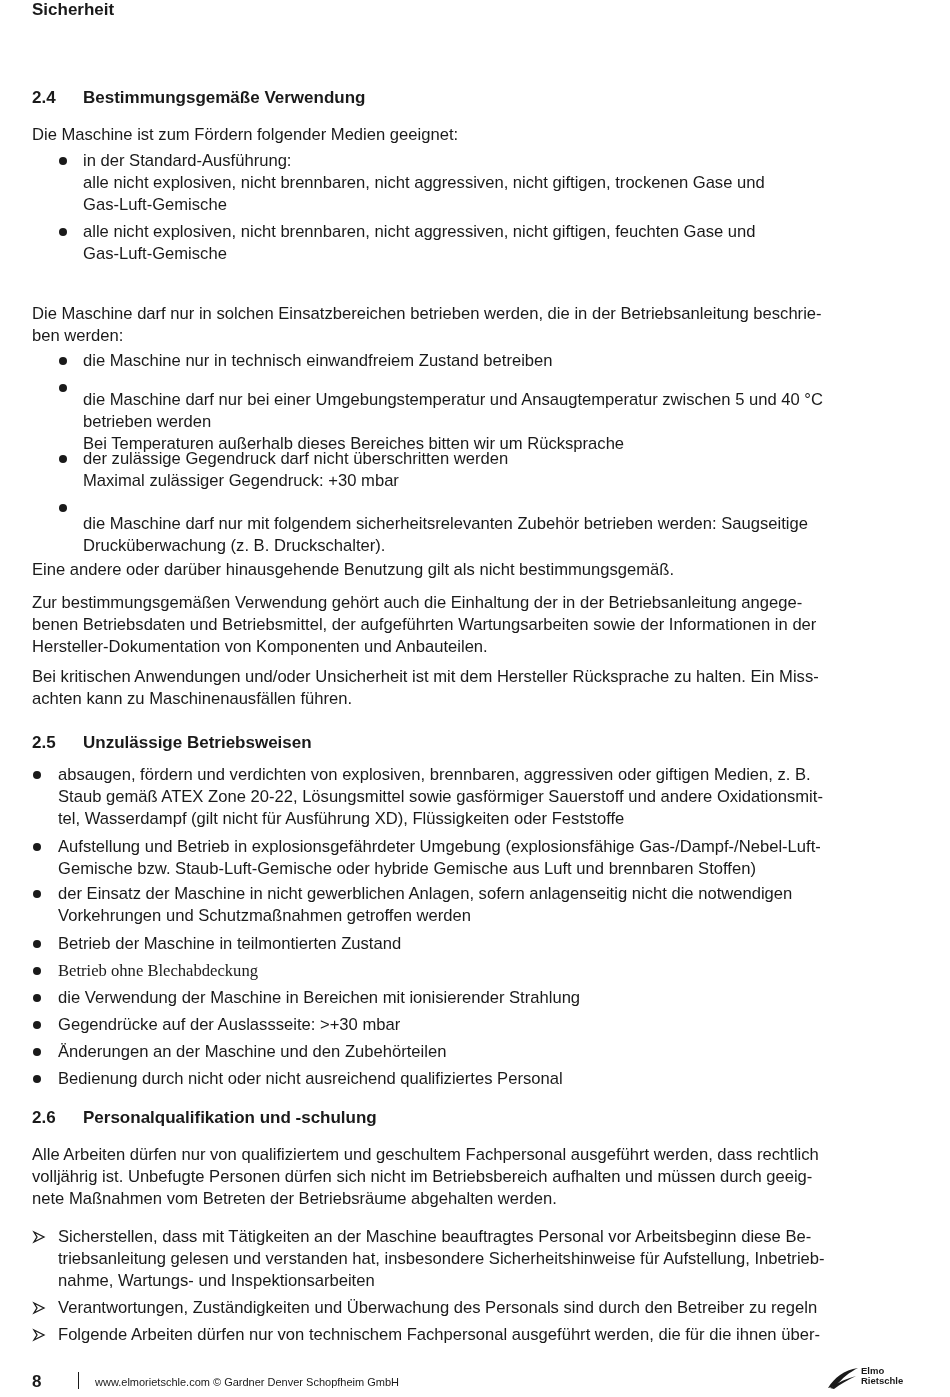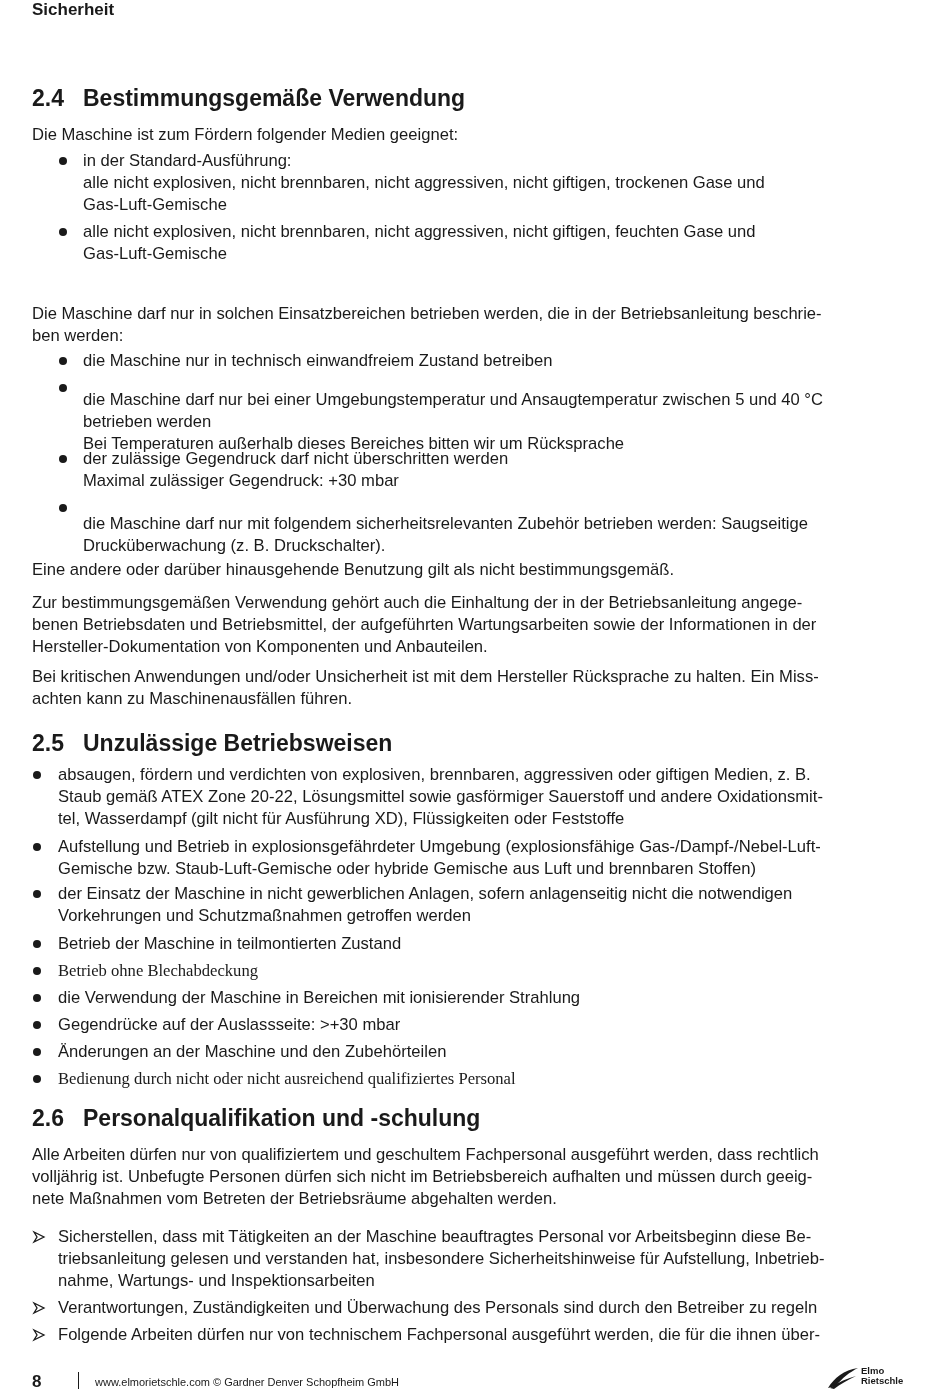--- a/index.html
+++ b/index.html
@@ -1,19 +1,19 @@
 <!DOCTYPE html>
 <html><head>
 <meta charset="utf-8">
 <style>
   html, body { margin: 0; padding: 0; background: #ffffff; }
   body { width: 950px; height: 1397px; position: relative; overflow: hidden;
          font-family: "Liberation Sans", sans-serif; color: #1a1a1a; }
   .running-head { position: absolute; left: 32px; top: 0px; font-size: 17px; font-weight: bold; line-height: 20px; }
-  .h2 { position: absolute; left: 32px; font-size: 23px; font-weight: bold; line-height: 24px; white-space: nowrap; }
+  .h2 { position: absolute; left: 32px; font-size: 17px; font-weight: bold; line-height: 24px; white-space: nowrap; }
   .h2 .num { display: inline-block; width: 51px; }
   .p { position: absolute; left: 32px; width: 880px; font-size: 16.6px; line-height: 22px; white-space: nowrap; }
   .line { display: block; height: 22px; }
   .bl { position: absolute; font-size: 16.6px; line-height: 22px; white-space: nowrap; }
   .bullet { position: absolute; width: 8px; height: 8px; border-radius: 50%; background: #1a1a1a; }
   .arrow { position: absolute; width: 14px; height: 14px; }
   .footer-num { position: absolute; left: 32px; top: 1372px; font-size: 17px; font-weight: bold; line-height: 20px; }
   .footer-sep { position: absolute; left: 78px; top: 1372px; width: 1px; height: 17px; background: #1a1a1a; }
   .footer-text { position: absolute; left: 95px; top: 1375px; font-size: 11px; line-height: 14px; }
   .logo { position: absolute; left: 826px; top: 1366px; width: 90px; height: 24px; }
@@ -124,21 +124,21 @@
   </div>
   <span class="bullet" style="left:33px;top:1021px;"></span>
   <div class="bl" style="left:58px;top:1014px;">
     <span class="line">Gegendrücke auf der Auslassseite: &gt;+30 mbar</span>
   </div>
   <span class="bullet" style="left:33px;top:1048px;"></span>
   <div class="bl" style="left:58px;top:1041px;">
     <span class="line">Änderungen an der Maschine und den Zubehörteilen</span>
   </div>
   <span class="bullet" style="left:33px;top:1075px;"></span>
-  <div class="bl" style="left:58px;top:1068px;font-family:Liberation Serif, serif;">
+  <div class="bl" style="left:58px;top:1068px;">
     <span class="line">Bedienung durch nicht oder nicht ausreichend qualifiziertes Personal</span>
   </div>
 </div>
 
 <div class="h2" style="top:1106px;">
   <span class="num">2.6</span><span>Personalqualifikation und -schulung</span>
 </div>
 
 <div class="p" style="top:1144px;">
   <span class="line">Alle Arbeiten dürfen nur von qualifiziertem und geschultem Fachpersonal ausgeführt werden, dass rechtlich</span>

